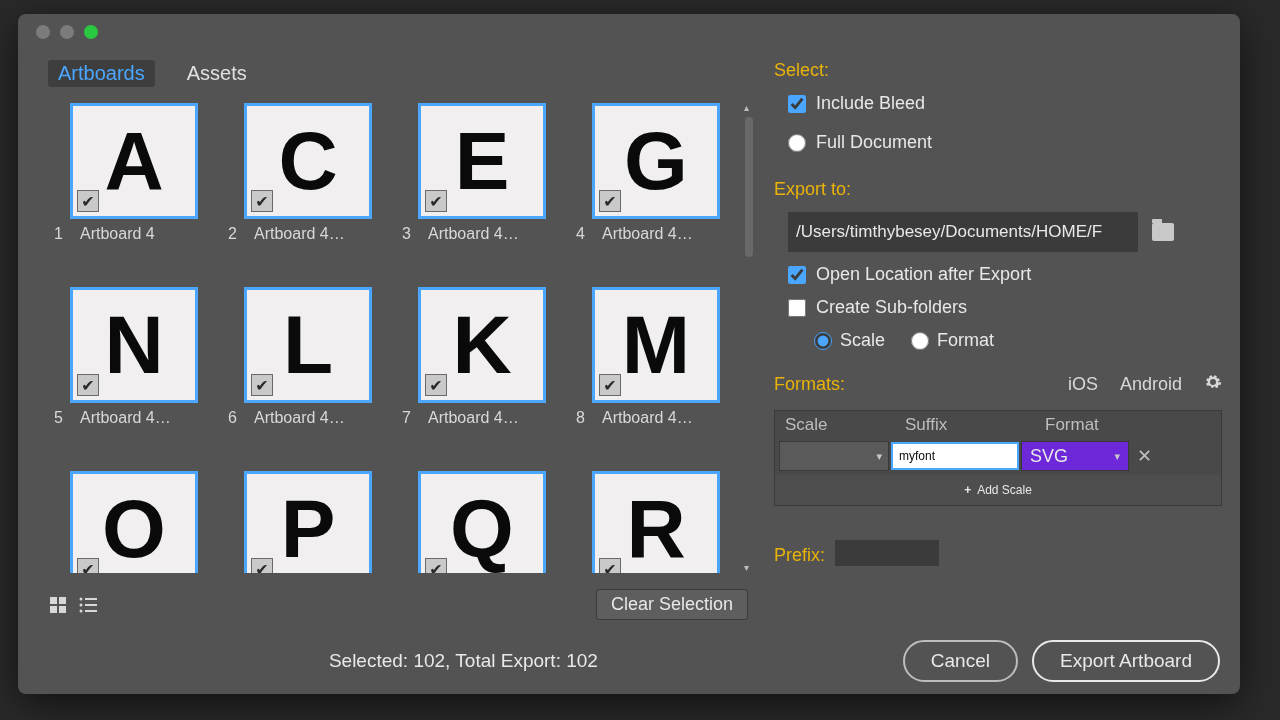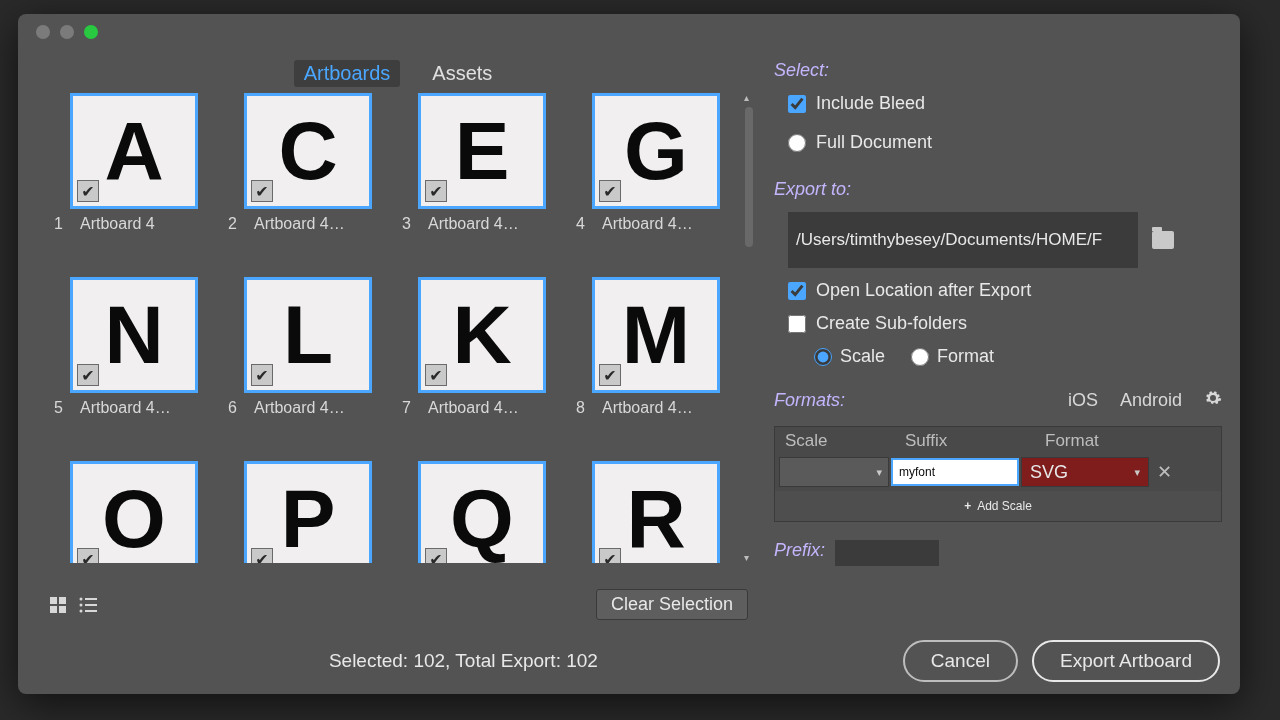--- a/index.html
+++ b/index.html
@@ -7,65 +7,65 @@
   .window { position: absolute; left: 18px; top: 14px; width: 1222px; height: 680px; background: #535353; border-radius: 8px; box-shadow: 0 10px 40px rgba(0,0,0,0.6); display: flex; flex-direction: column; }
   .titlebar { height: 36px; display: flex; align-items: center; position: relative; }
   .traffic { display: flex; gap: 10px; padding-left: 18px; }
   .dot { width: 14px; height: 14px; border-radius: 50%; }
   .dot.close { background: #bababa; opacity: .4; }
   .dot.min { background: #bababa; opacity: .4; }
   .dot.max { background: #28c840; }
   .wintitle { position: absolute; left: 0; right: 0; text-align: center; font-size: 18px; color: #e0e0e0; font-weight: 500; }
   .content { flex: 1; display: flex; gap: 0; padding: 10px 18px 14px 30px; }
   .left { width: 700px; display: flex; flex-direction: column; }
-  .tabs { display: flex; gap: 22px; justify-content: center; margin-bottom: 6px; }
+  .tabs { display: flex; gap: 22px; margin-bottom: 16px; }
   .tab { font-size: 20px; color: #e0e0e0; padding: 2px 10px; cursor: pointer; }
   .tab.active { color: #4aa6ff; background: #3e3e3e; border-radius: 3px; }
   .grid-wrap { position: relative; flex: 1; }
   .grid { display: grid; grid-template-columns: repeat(4, 172px); grid-auto-rows: 178px; gap: 6px 2px; height: 470px; overflow: hidden; padding-right: 12px; }
   .artboard { display: flex; flex-direction: column; }
   .thumb { width: 128px; height: 116px; background: #f1efef; border: 3px solid #4aa6ff; margin: 0 auto; position: relative; display: flex; align-items: center; justify-content: center; }
   .thumb .glyph { font-size: 82px; font-weight: 700; font-family: Arial, sans-serif; color: #0a0a0a; }
   .check { position: absolute; left: 4px; bottom: 4px; width: 22px; height: 22px; background: #c9c9c9; border: 1px solid #6a6a6a; display: flex; align-items: center; justify-content: center; font-size: 16px; color: #2a2a2a; }
   .ablabel { display: flex; gap: 14px; color: #d8d8d8; font-size: 16px; padding: 6px 4px 0 6px; }
   .ablabel .idx { width: 12px; }
   .scroll { position: absolute; right: -6px; top: 0; width: 10px; height: 470px; }
   .scroll .up,.scroll .dn { font-size: 10px; color: #bdbdbd; line-height: 1; }
   .scroll .track { background: #696969; width: 8px; height: 140px; margin: 4px auto; border-radius: 4px; }
   .viewbar { display: flex; align-items: center; gap: 10px; padding-top: 8px; }
   .viewbtn { width: 20px; height: 20px; display: inline-flex; align-items: center; justify-content: center; color: #d8d8d8; cursor: pointer; }
   .clearbtn { margin-left: auto; font-size: 18px; background: #5e5e5e; color: #e8e8e8; border: 1px solid #3a3a3a; border-radius: 3px; padding: 4px 14px; cursor: pointer; }
 
   .right { flex: 1; padding-left: 26px; display: flex; flex-direction: column; gap: 12px; color: #e8e8e8; font-size: 18px; }
   .row { display: flex; align-items: center; gap: 14px; }
-  .lbl { color: #c4b5fd; font-style: italic; }
+  .lbl { color: #eab308; }
   input[type=radio] { width: 18px; height: 18px; accent-color: #4aa6ff; }
   input[type=checkbox] { width: 18px; height: 18px; accent-color: #4aa6ff; }
   .range-input { background: #3b3b3b; border: none; color: #e8e8e8; font-size: 18px; padding: 4px 8px; width: 210px; }
-  .pathbox { background: #3b3b3b; border: none; color: #e8e8e8; font-size: 17px; padding: 18px 8px; width: 350px; }
+  .pathbox { background: #3b3b3b; border: none; color: #e8e8e8; font-size: 17px; padding: 10px 8px; width: 350px; }
   .folder-icon { width: 22px; height: 18px; background: #c9c9c9; border-radius: 2px; display: inline-block; position: relative; }
   .folder-icon::before { content: ""; position: absolute; top: -4px; left: 0; width: 10px; height: 4px; background: #c9c9c9; border-radius: 1px 1px 0 0; }
   .formats-row { display: flex; align-items: center; gap: 22px; margin-top: 10px; }
   .formats-row .spacer { flex: 1; }
   .os { color: #d8d8d8; cursor: pointer; }
   .gear { color: #d8d8d8; cursor: pointer; }
   .fmt-table { background: #494949; border: 1px solid #3a3a3a; margin-top: 2px; }
   .fmt-head { display: flex; padding: 4px 10px; color: #bdbdbd; font-size: 17px; gap: 0; }
   .col-scale { width: 120px; }
   .col-suffix { width: 140px; }
   .col-format { width: 120px; }
   .fmt-row { display: flex; align-items: center; padding: 2px 4px 4px 4px; gap: 2px; }
   .scale-dd { width: 110px; height: 30px; background: #5a5a5a; border: 1px solid #3a3a3a; display: flex; align-items: center; justify-content: flex-end; padding-right: 6px; }
   .suffix-input { width: 128px; height: 28px; background: #fff; border: 2px solid #4aa6ff; color: #0a0a0a; font-size: 12px; padding: 0 6px; }
-  .format-dd { width: 128px; height: 30px; background: #7f1d1d; border: 1px solid #3a3a3a; display: flex; align-items: center; justify-content: space-between; padding: 0 8px; color: #e8e8e8; }
+  .format-dd { width: 108px; height: 30px; background: #6d28d9; border: 1px solid #3a3a3a; display: flex; align-items: center; justify-content: space-between; padding: 0 8px; color: #e8e8e8; }
   .remove-x { color: #bdbdbd; padding: 0 6px; cursor: pointer; }
   .add-scale { text-align: center; padding: 8px 0; cursor: pointer; background: #4e4e4e; font-size: 12px; color: #e8e8e8; }
   .add-scale span.plus { font-weight: 700; margin-right: 6px; }
 
-  .prefix-row { display: flex; align-items: flex-start; gap: 10px; margin-top: 6px; }
+  .prefix-row { display: flex; align-items: flex-end; gap: 10px; margin-top: 22px; }
   .prefix-input { background: #3b3b3b; border: none; width: 104px; height: 26px; color: #e8e8e8; padding: 0 6px; }
 
   .footer { display: flex; align-items: center; padding: 6px 20px 12px 20px; gap: 14px; }
   .status { flex: 1; text-align: center; color: #e8e8e8; font-size: 19px; }
   .btn { border-radius: 22px; padding: 8px 26px; font-size: 19px; cursor: pointer; }
   .btn.cancel { background: transparent; border: 2px solid #bdbdbd; color: #e8e8e8; }
   .btn.primary { background: transparent; border: 2px solid #e8e8e8; color: #e8e8e8; }
   .chev { font-size: 11px; color: #c9c9c9; }
 </style>
 </head>

